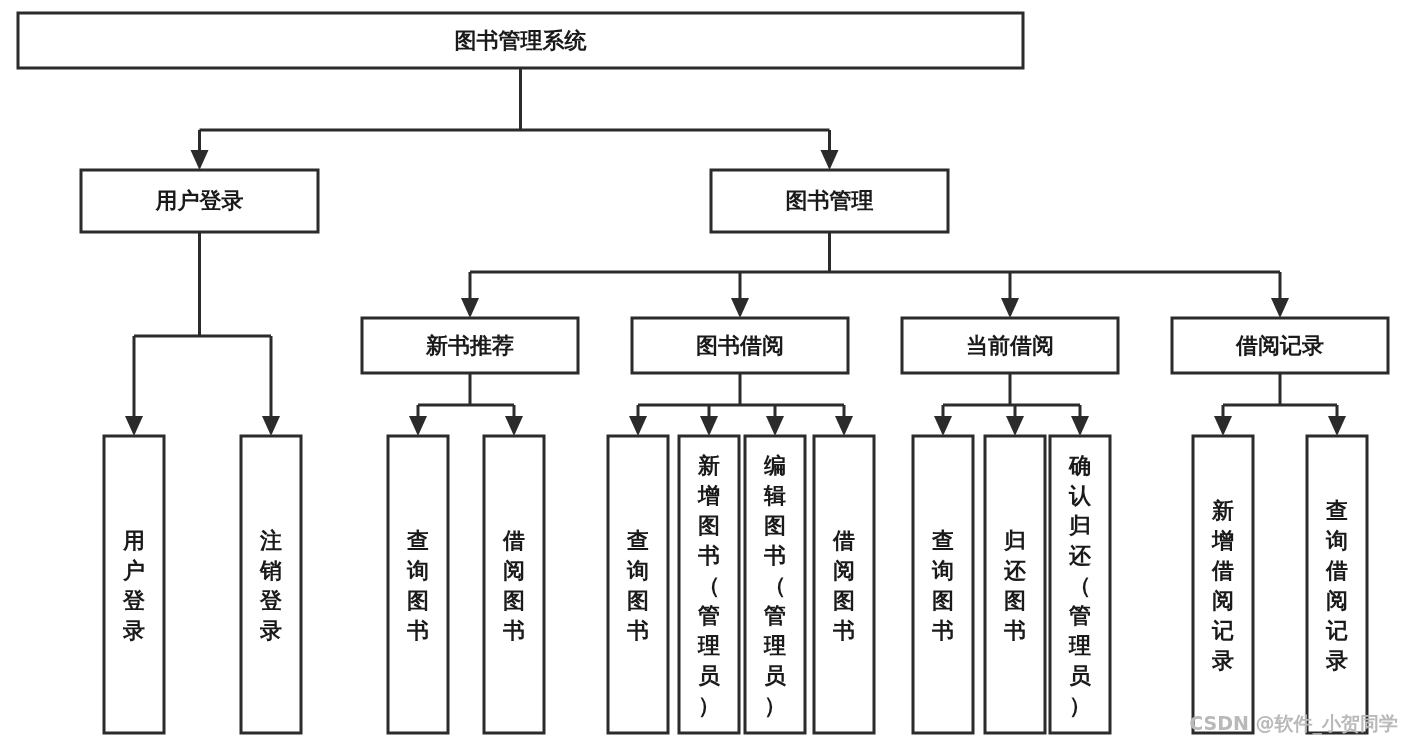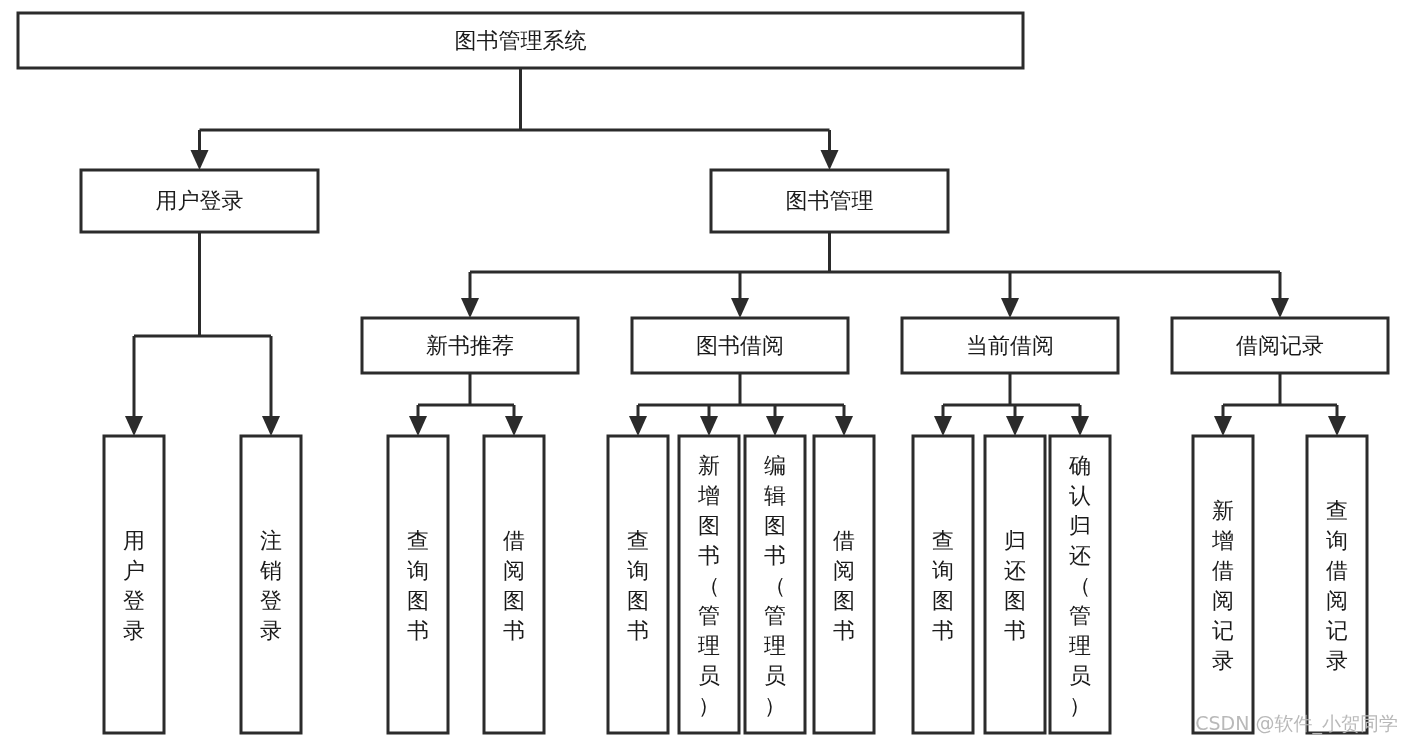--- a/index.html
+++ b/index.html
@@ -13,20 +13,21 @@
     position: relative;
     font-family: "DejaVu Sans", "Liberation Sans", sans-serif;
     overflow: hidden;
   }
   #diagram-root {
     position: absolute;
     left: 0;
     top: 0;
     width: 1405px;
     height: 747px;
+    font-weight: bold;
   }
   svg.diagram-canvas {
     display: block;
     width: 1405px;
     height: 747px;
   }
   .node-box {
     fill: #ffffff;
     stroke: #2b2b2b;
     stroke-width: 3;

